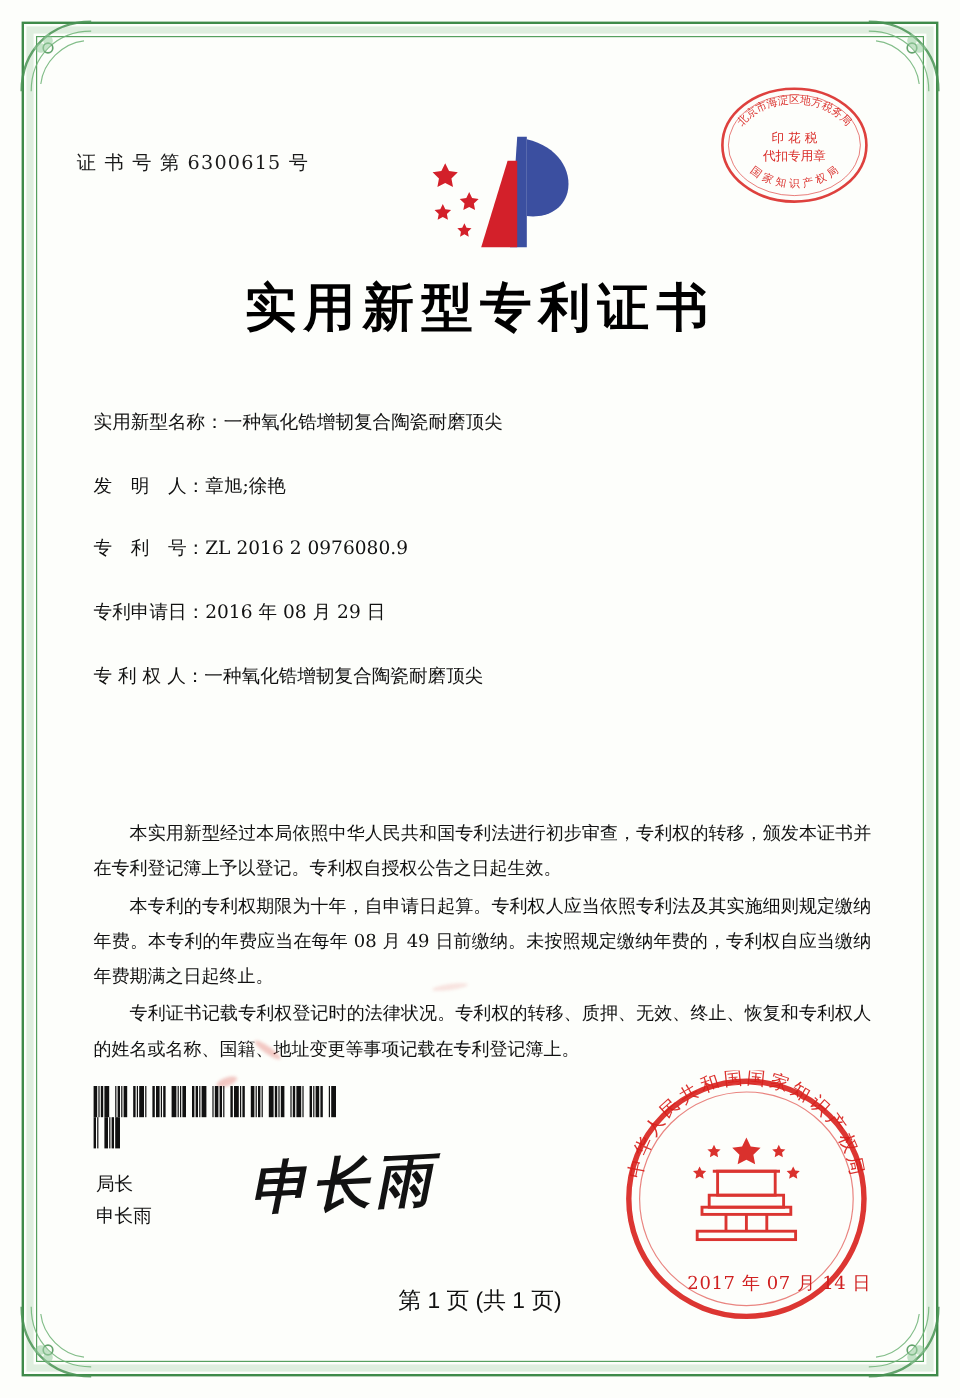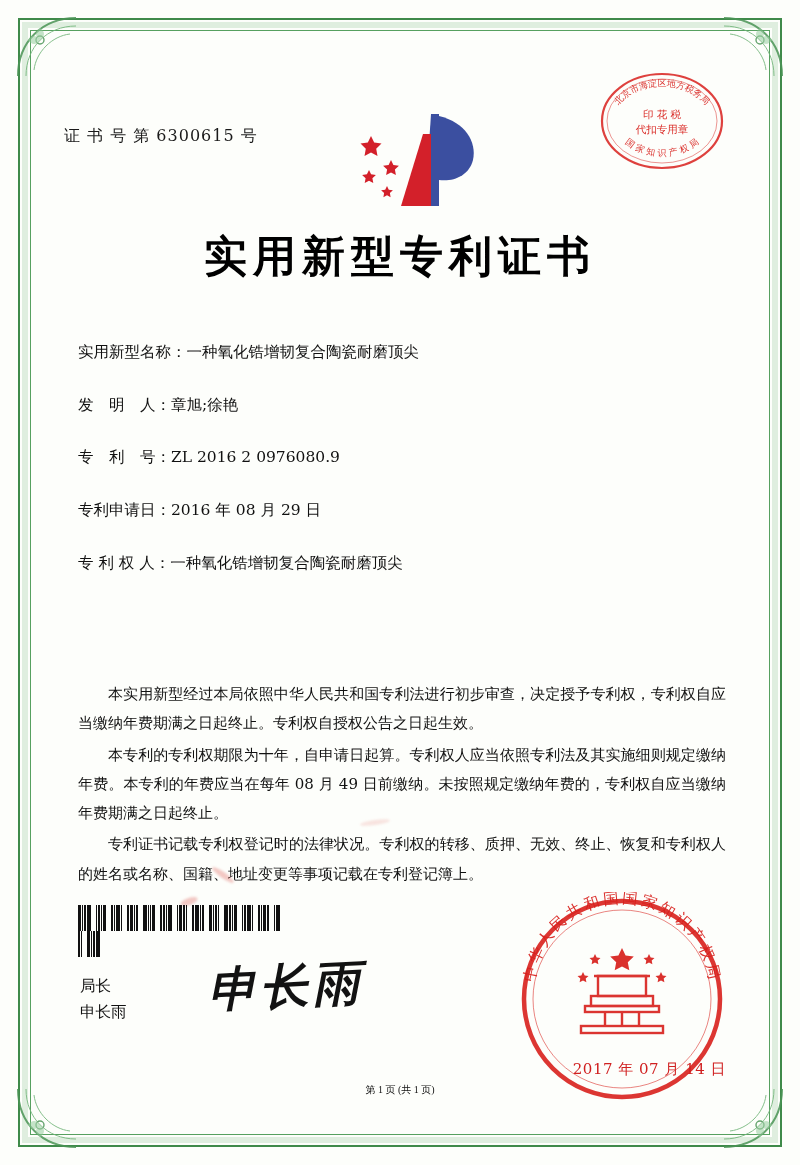--- a/index.html
+++ b/index.html
@@ -151,21 +151,21 @@
     margin-right: 1px;
   }
 
   .signature-block {
     position: absolute;
     left: 20px;
     top: 915px;
     font-size: 15.5px;
     color: #111;
     line-height: 1.65;
-    font-family: Liberation Mono, monospace;
+    font-family: Liberation Sans, sans-serif;
   }
 
   .handwriting {
     position: absolute;
     left: 148px;
     top: 895px;
     font-size: 48px;
     color: #121212;
     font-family: "DejaVu Serif", serif;
     font-style: italic;
@@ -192,23 +192,23 @@
     letter-spacing: .5px;
     font-family: "DejaVu Serif", serif;
   }
 
   .page-footer {
     position: absolute;
     left: 0;
     right: 0;
     bottom: 8px;
     text-align: center;
-    font-size: 10px;
+    font-size: 19px;
     color: #111;
-    font-family: Liberation Serif, serif;
+    font-family: Liberation Sans, sans-serif;
   }
 
   
   .smudge {
     position: absolute;
     background: rgba(215, 60, 50, 0.28);
     border-radius: 50%;
     filter: blur(1.2px);
   }
 </style>
@@ -311,21 +311,21 @@
       </div>
       <div class="field-row">
         <span class="field-label">专利申请日：</span><span class="field-value">2016 年 08 月 29 日</span>
       </div>
       <div class="field-row">
         <span class="field-label">专 利 权 人：</span><span class="field-value">一种氧化锆增韧复合陶瓷耐磨顶尖</span>
       </div>
     </div>
 
     <div class="body-text">
-      <p>本实用新型经过本局依照中华人民共和国专利法进行初步审查，决定授予专利权，专利权自应当缴纳年费期满之日起终止。专利权自授权公告之日起生效。</p>
+      <p>本实用新型经过本局依照中华人民共和国专利法进行初步审查，专利权的转移，颁发本证书并在专利登记簿上予以登记。专利权自授权公告之日起生效。</p>
       <p>本专利的专利权期限为十年，自申请日起算。专利权人应当依照专利法及其实施细则规定缴纳年费。本专利的年费应当在每年 08 月 49 日前缴纳。未按照规定缴纳年费的，专利权自应当缴纳年费期满之日起终止。</p>
       <p>专利证书记载专利权登记时的法律状况。专利权的转移、质押、无效、终止、恢复和专利权人的姓名或名称、国籍、地址变更等事项记载在专利登记簿上。</p>
     </div>
 
     <div class="smudge" style="left:120px; top:838px; width:18px; height:7px; transform:rotate(-20deg);"></div>
     <div class="smudge" style="left:150px; top:812px; width:26px; height:6px; transform:rotate(35deg);"></div>
     <div class="smudge" style="left:300px; top:760px; width:30px; height:5px; transform:rotate(-8deg); opacity:.5;"></div>
 
     <div class="barcode">
       <span style="width:3px"></span><span style="width:1px"></span><span style="width:2px"></span><span style="width:4px"></span>

